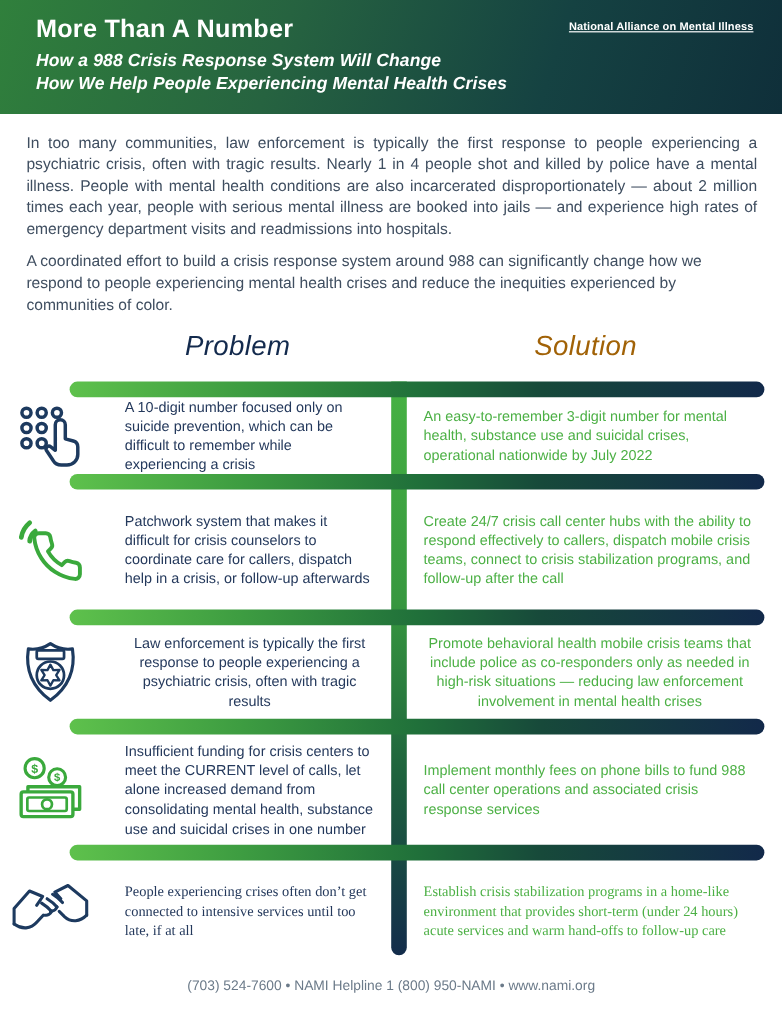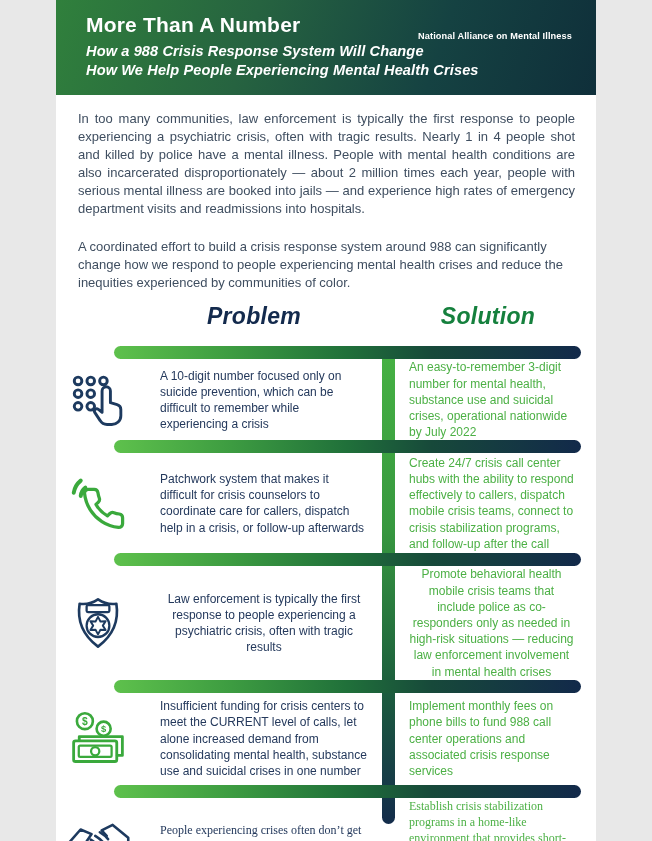--- a/index.html
+++ b/index.html
@@ -1,19 +1,19 @@
 <!DOCTYPE html>
 <html><head>
 <meta charset="utf-8">
 <style>
   * { margin: 0; padding: 0; box-sizing: border-box; }
   html, body { background: #e8e8e8; }
   body { font-family: "Liberation Sans", sans-serif; }
   .page {
-    width: 540px; height: 841px; background: #ffffff;
+    width: 652px; height: 841px; background: #ffffff;
     margin: 0 auto; position: relative; overflow: hidden;
   }
 
   
   .banner {
     height: 95px;
     background: linear-gradient(108deg, #30803c 0%, #266340 36%, #154242 70%, #0f2f3a 100%);
     position: relative;
     padding: 13px 0 0 30px;
     color: #ffffff;
@@ -25,32 +25,32 @@
   }
   .logo-block {
     position: absolute; top: 13px; right: 10px; width: 182px; text-align: center;
   }
   .logo-row { display: flex; align-items: center; justify-content: center; gap: 6px; }
   .logo-mark { width: 42px; height: 42px; }
   .logo-word {
     color: #fff; font-size: 33px; font-weight: bold; letter-spacing: 2px;
     line-height: 1; transform: scaleY(1.05); text-transform: lowercase;
   }
-  .logo-tagline { margin-top: 18px; color: #fff; font-size: 9.2px; font-weight: bold; letter-spacing: 0.1px; }
+  .logo-tagline { margin-top: 4px; color: #fff; font-size: 9.2px; font-weight: bold; letter-spacing: 0.1px; text-decoration: underline; }
 
   
   .intro { padding: 15px 21px 0 22px; color: #3f4e60; font-size: 13px; line-height: 1.38; }
-  .intro p + p { margin-top: 20px; }
+  .intro p + p { margin-top: 9px; }
   .intro .p1 { text-align: justify; }
 
   
   .col-headers { display: grid; grid-template-columns: 84px 228px 34px 1fr; padding-right: 22px; margin-top: 12px; }
-  .col-head { text-align: center; font-size: 23px; font-weight: bold; font-style: italic; letter-spacing: 0.3px; }
+  .col-head { text-align: center; font-size: 23px; font-weight: normal; font-style: italic; letter-spacing: 0.3px; }
   .problem-head { grid-column: 2; color: #132a4d; }
-  .solution-head { grid-column: 4; color: #15803d; }
+  .solution-head { grid-column: 4; color: #a16207; }
 
   .rows-wrap { position: relative; margin-top: 16px; }
   .vbar {
     position: absolute; left: 326px; top: 0; width: 13px; height: 478px;
     background: linear-gradient(180deg, #46b243 0%, #37983f 38%, #1d603d 70%, #132c4b 100%);
     border-radius: 0 0 8px 8px; z-index: 1;
   }
   .hbar {
     position: relative; z-index: 2; height: 13px;
     margin: 0 15px 0 58px; border-radius: 7px;

